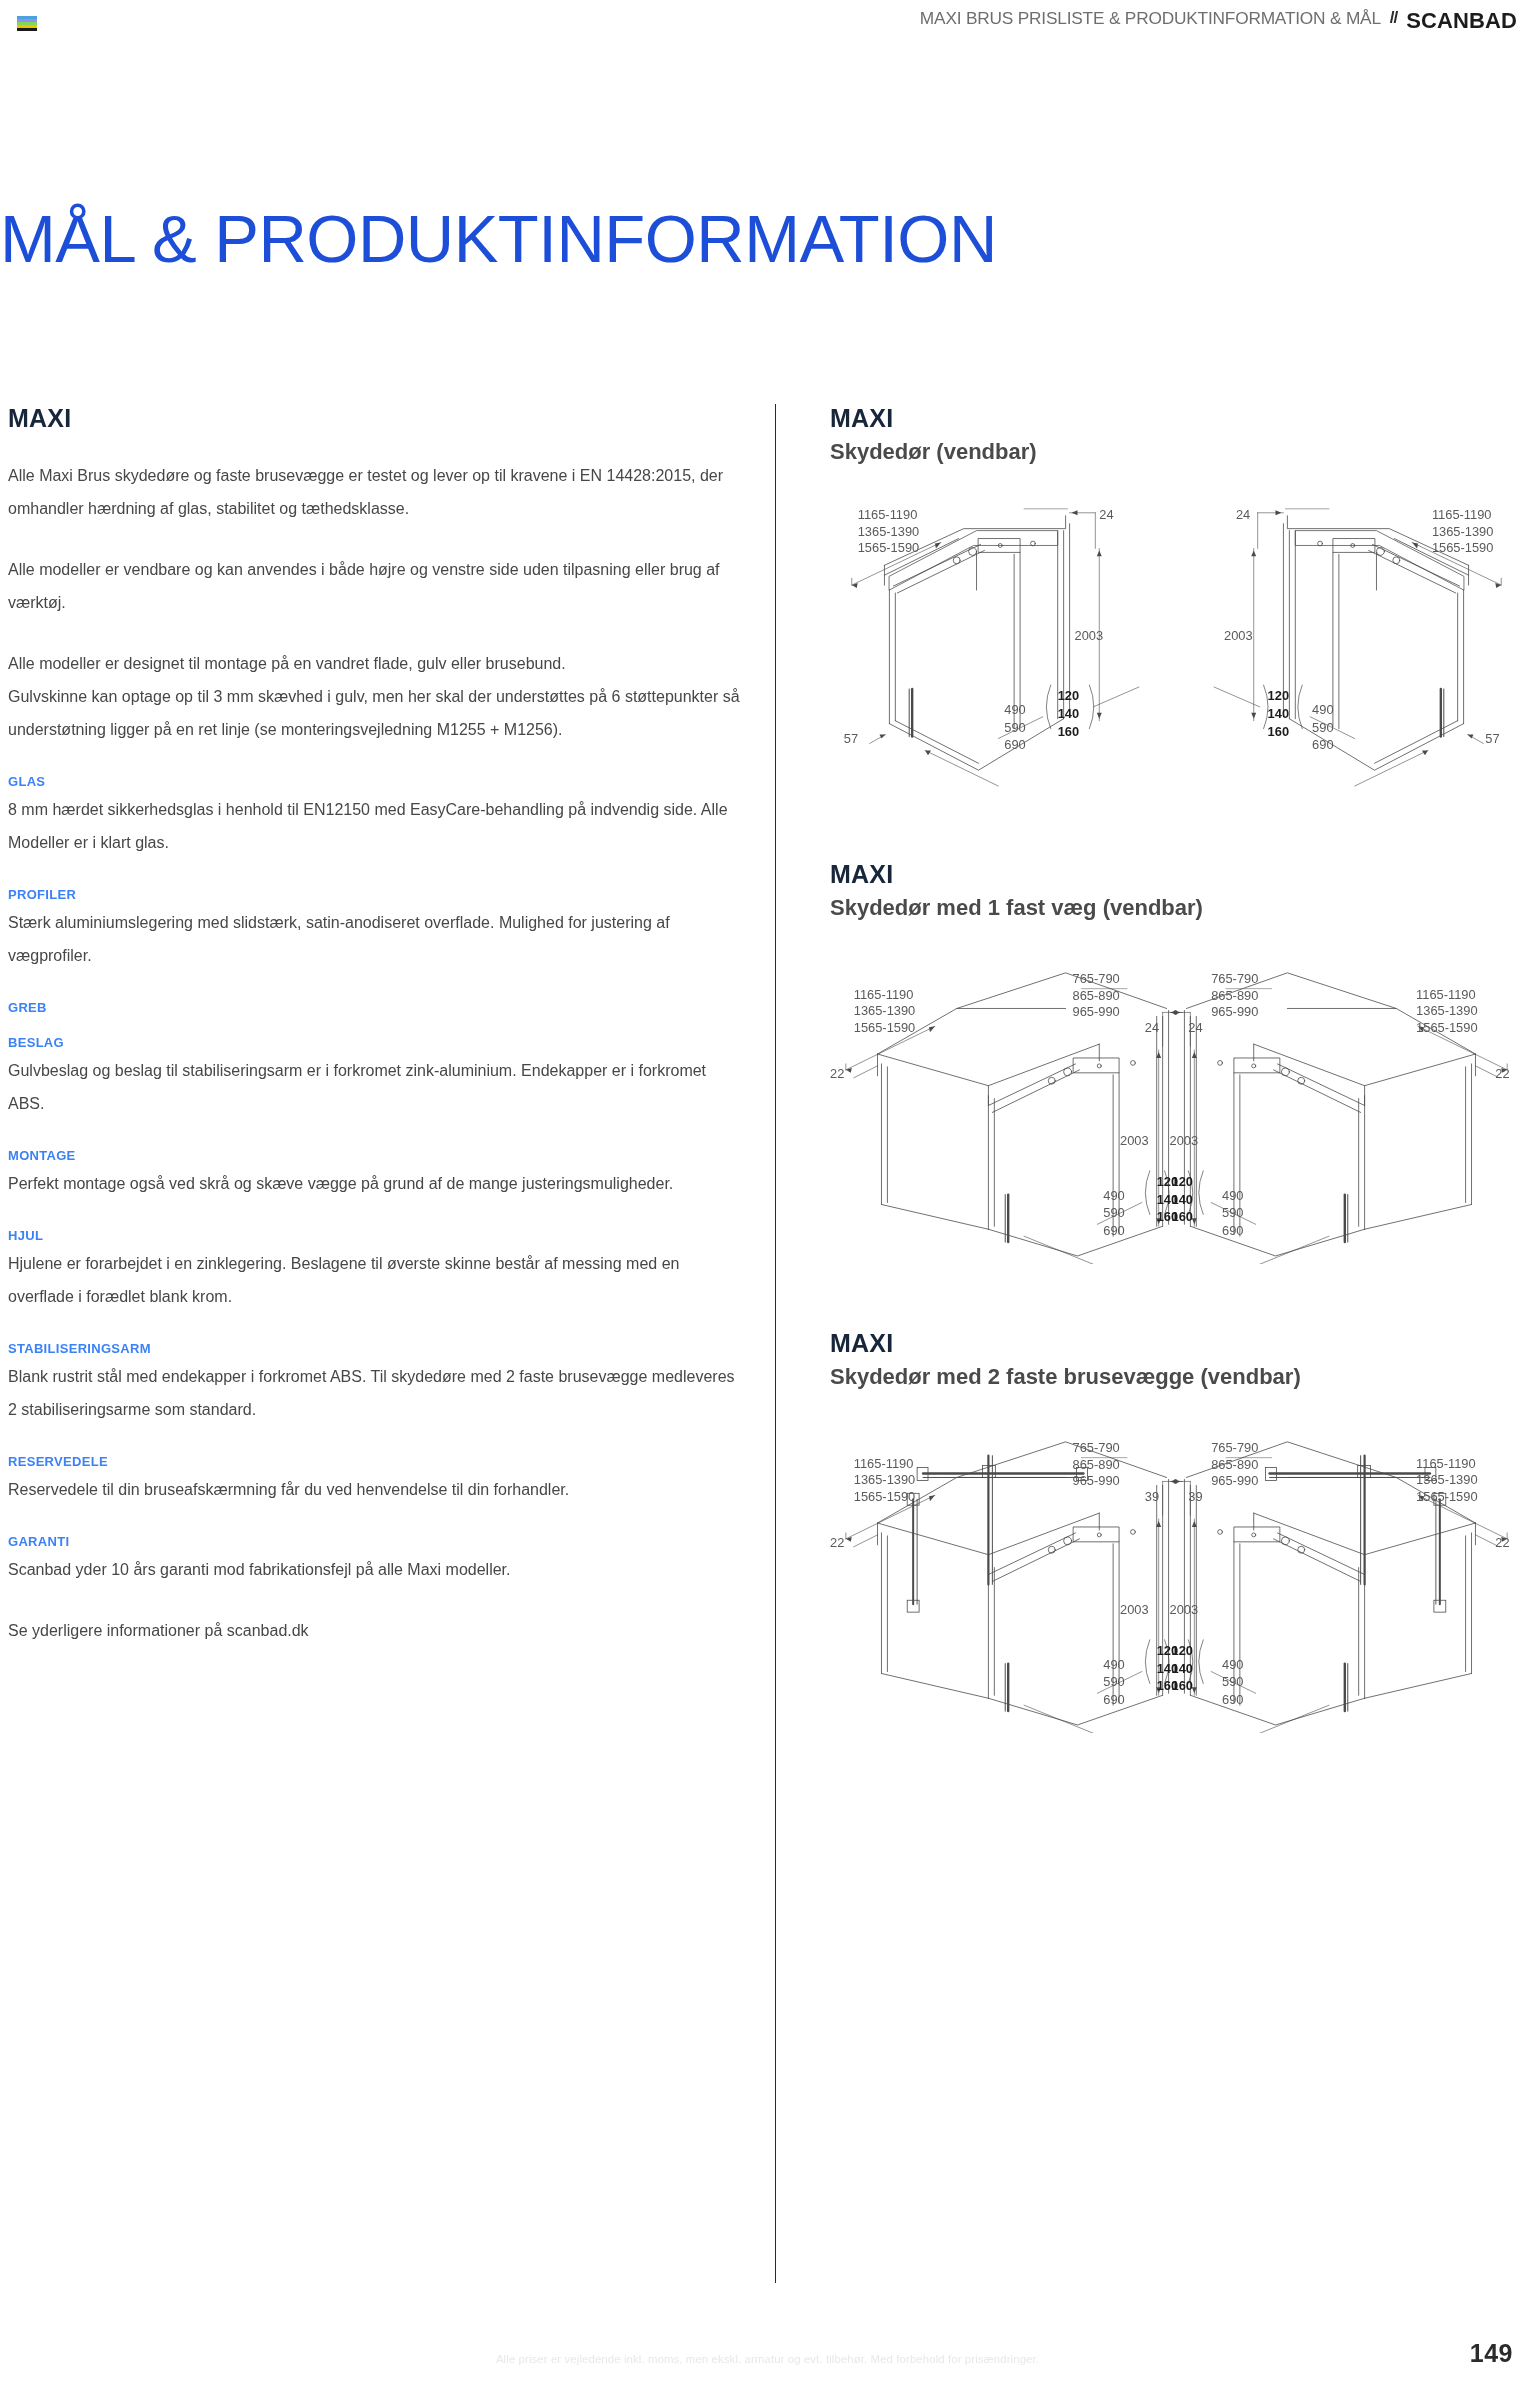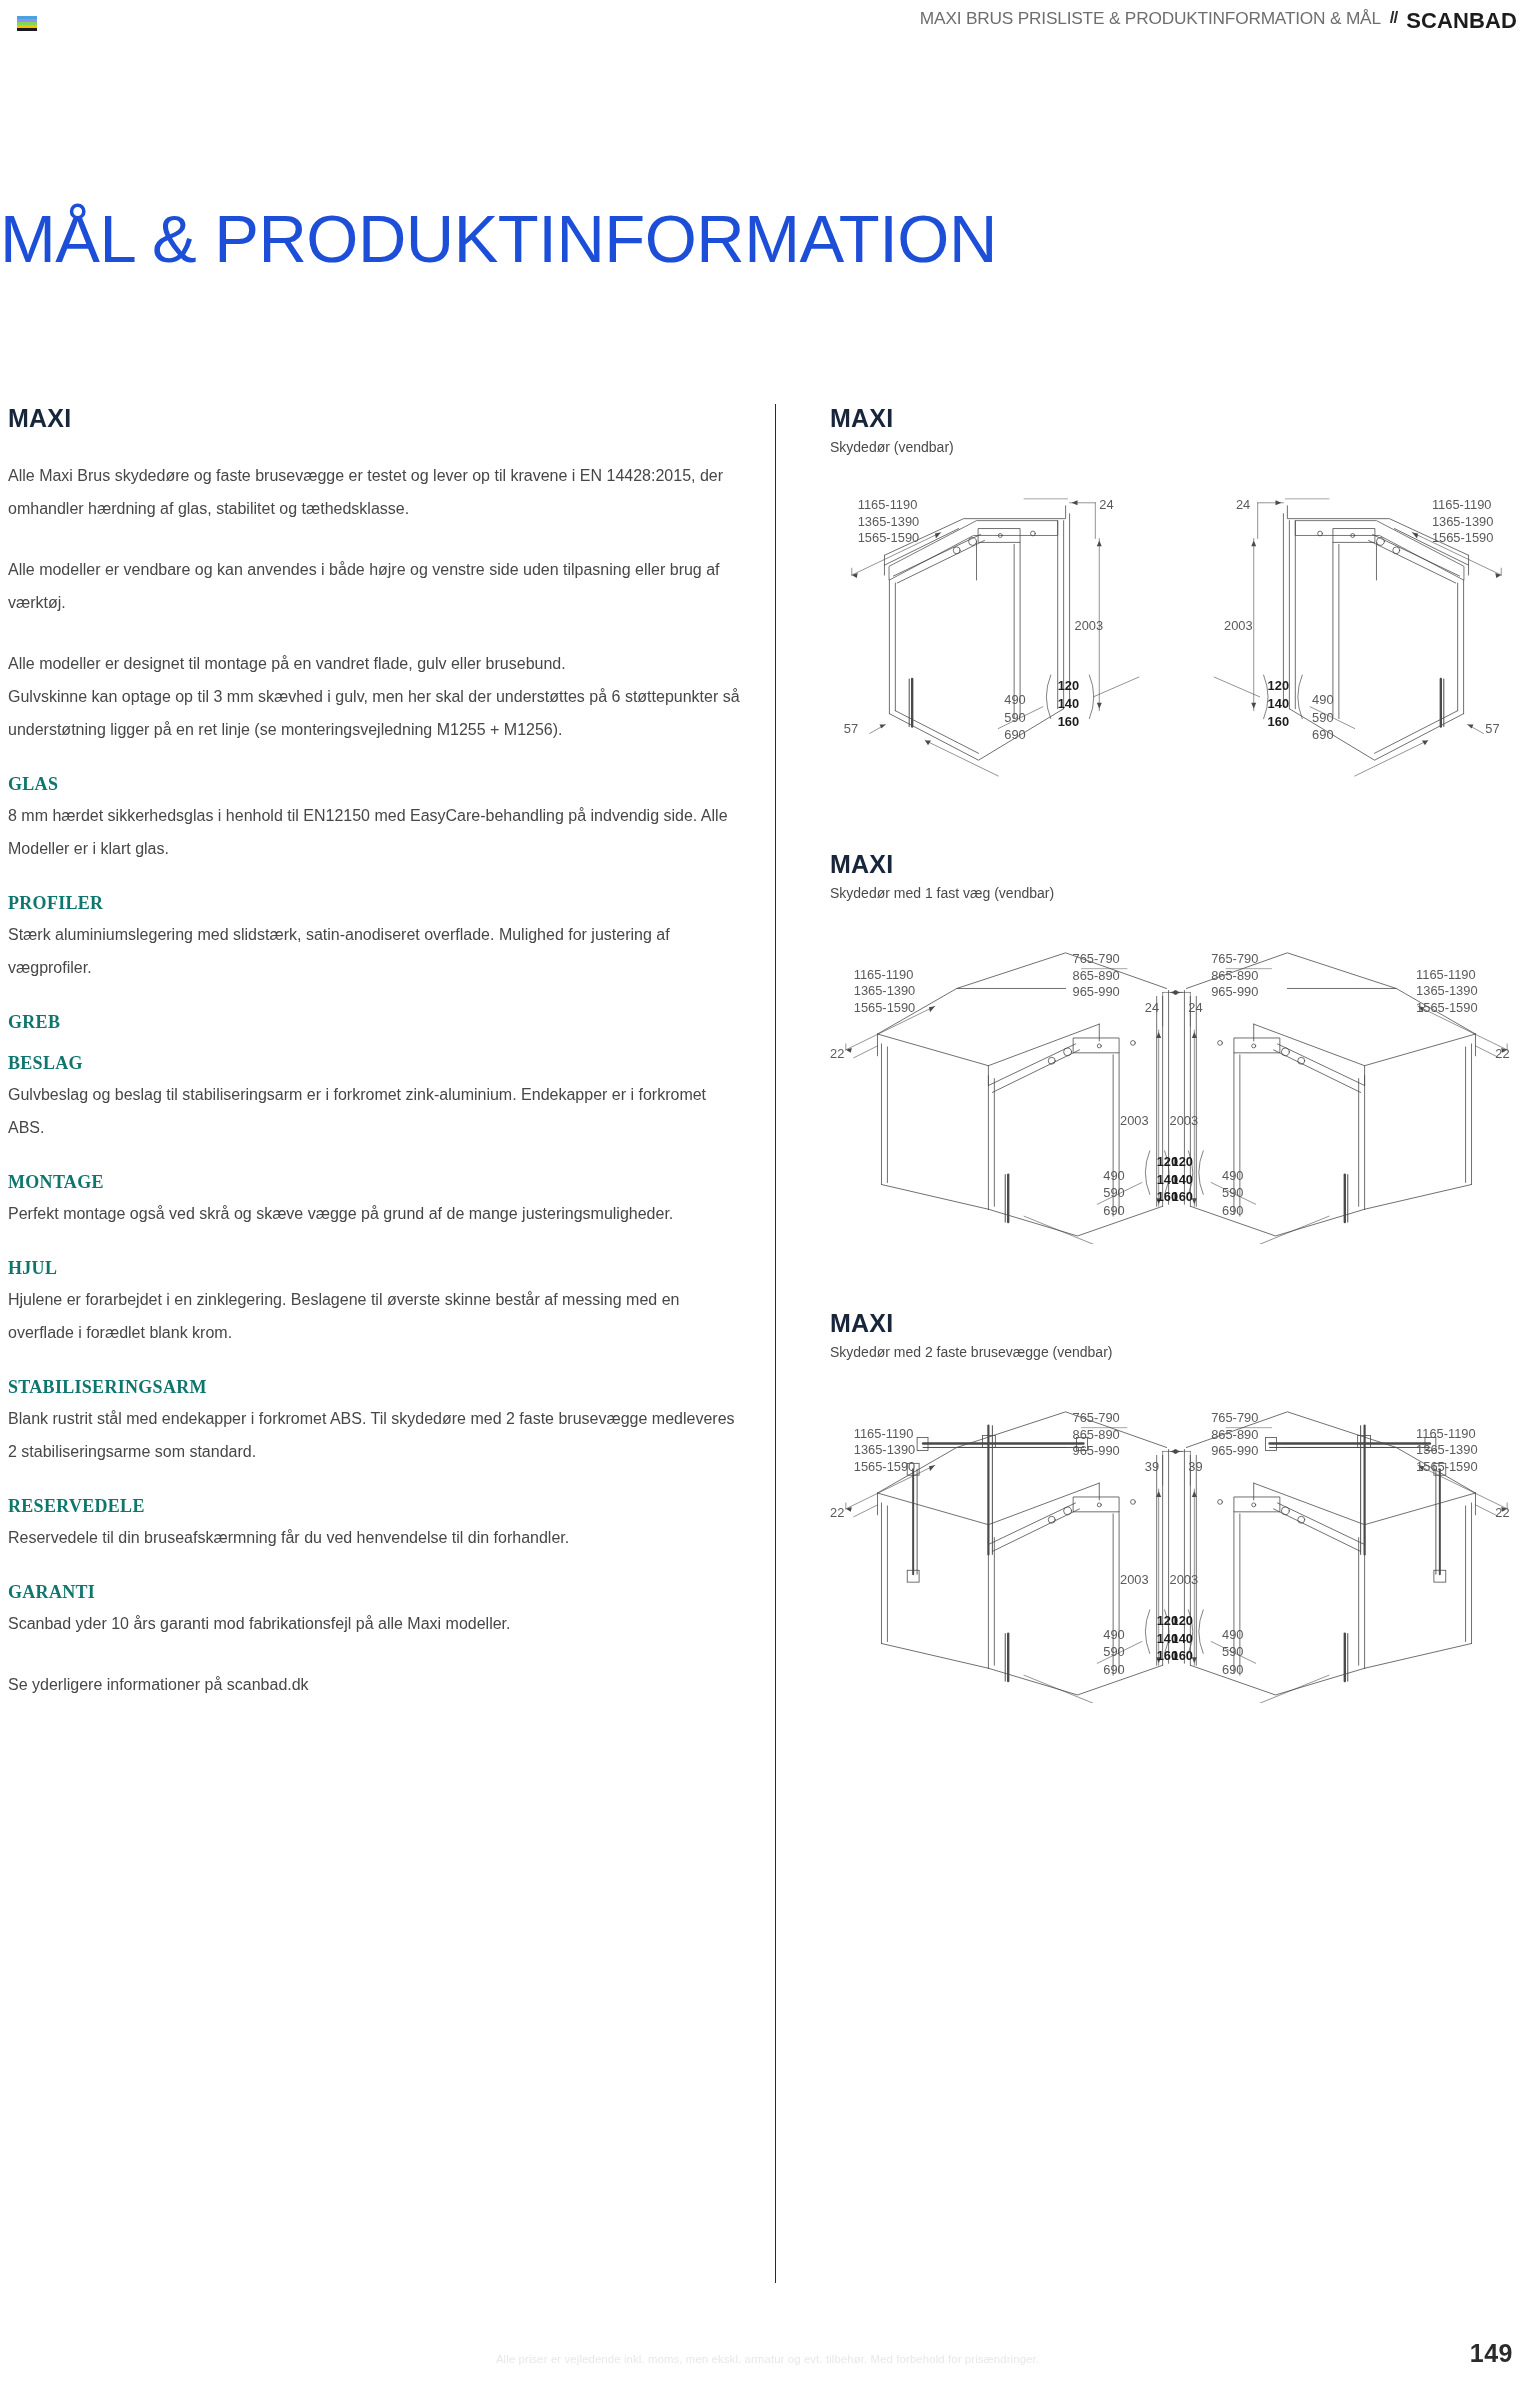--- a/index.html
+++ b/index.html
@@ -52,33 +52,33 @@
   }
   .col-right{
     position:absolute;left:830px;top:404px;width:693px;
   }
 
   h2.sec{
     font-size:25px;font-weight:700;color:#17263a;
     margin:0 0 26px 0;letter-spacing:0.2px;
   }
   h3.sub{
-    font-size:18px;font-weight:700;color:#0f766e;
-    margin:0 0 4px 0;letter-spacing:0.3px;font-family:Liberation Serif, serif;
+    font-size:13px;font-weight:700;color:#3b82f6;
+    margin:0 0 4px 0;letter-spacing:0.3px;
   }
   p.body{
     font-size:16px;line-height:33px;margin:0 0 28px 0;color:#474747;
     font-weight:400;
   }
   p.body.tight{margin-bottom:0;}
   .blk{margin-bottom:20px;}
 
   
   .r-head{font-size:25px;font-weight:700;color:#17263a;letter-spacing:0.2px;margin:0;}
-  .r-sub{font-size:14px;color:#4a4a4a;margin:6px 0 0 0;font-weight:400;}
+  .r-sub{font-size:22px;color:#4a4a4a;margin:6px 0 0 0;font-weight:700;}
 
   
   .draw-wrap{position:relative;width:693px;}
   .draw-wrap svg{display:block;}
 
   
   .footer-note{
     position:absolute;left:0;top:2353px;width:1535px;text-align:center;
     font-size:11.4px;color:#e8e8e8;letter-spacing:0.1px;
   }

